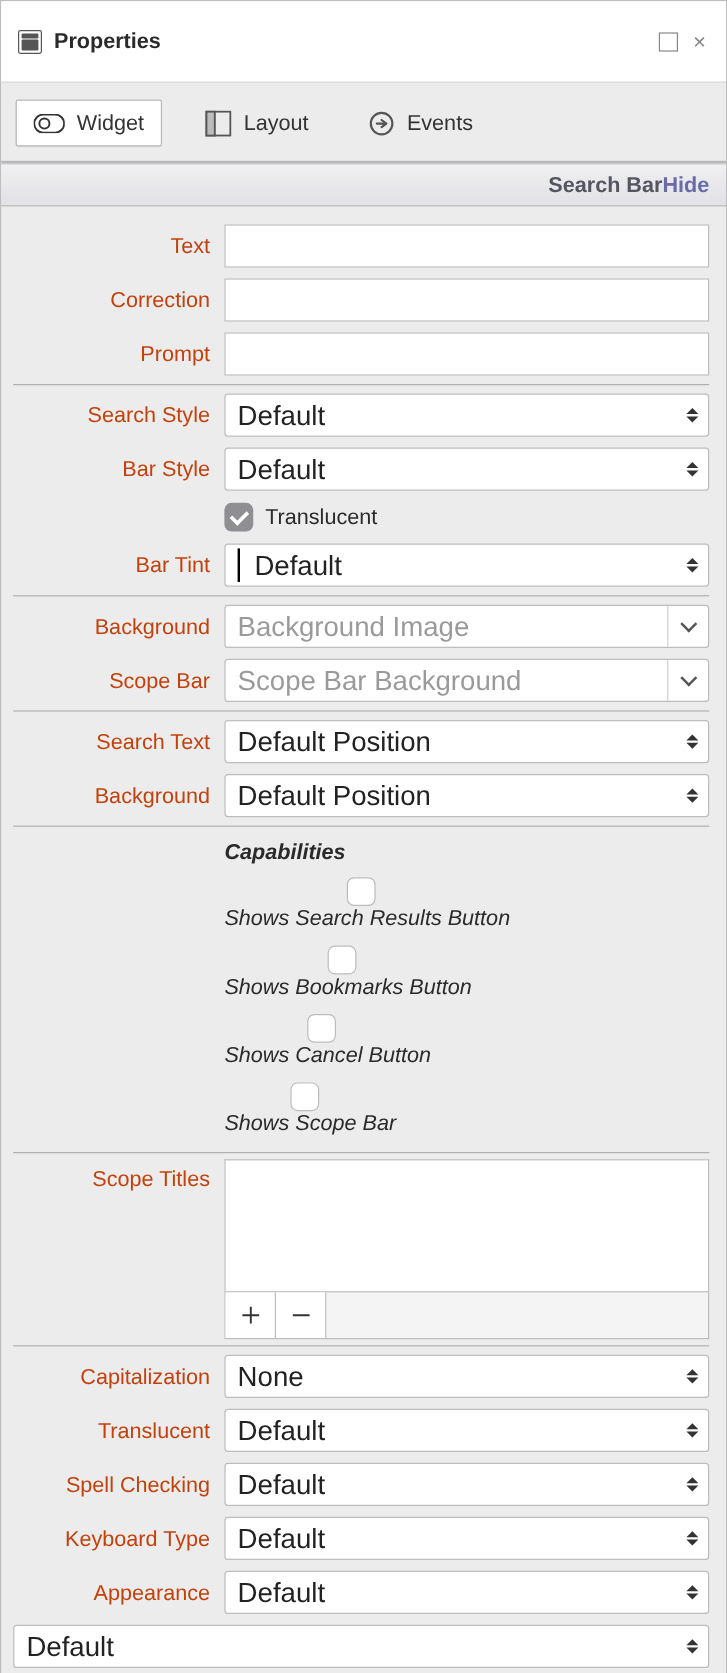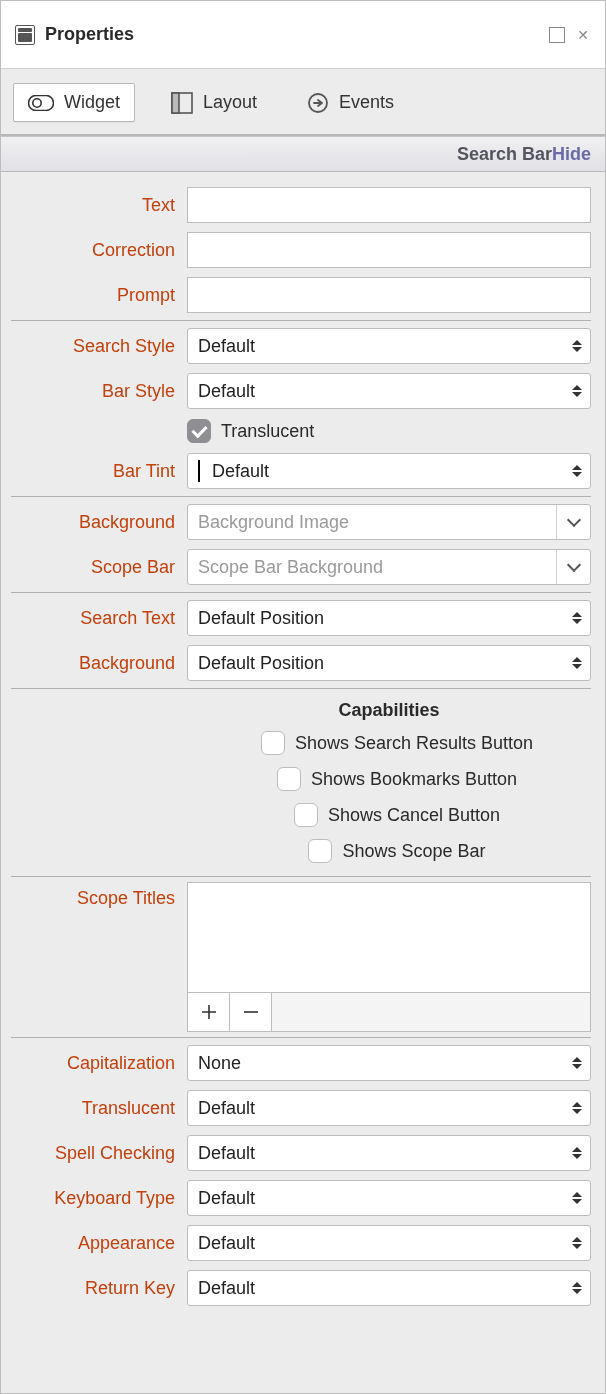--- a/index.html
+++ b/index.html
@@ -133,21 +133,21 @@
   }
   
   .select {
     position: relative;
     width: 100%;
     height: 36px;
     border: 1px solid #bdbdbd;
     background: #fff;
     border-radius: 3px;
     padding: 4px 30px 4px 10px;
-    font-size: 18px;
+    font-size: 23px;
     line-height: 26px;
     color: #222;
   }
   .stepper {
     position: absolute;
     right: 8px;
     top: 50%;
     transform: translateY(-50%);
     display: flex;
     flex-direction: column;
@@ -240,21 +240,22 @@
     color: #333;
     background: #fff;
   }
   .capabilities-heading {
     font-weight: 700;
     margin: 6px 0 6px 0;
   }
   .cap-row {
     display: flex;
     align-items: center;
-    margin: 4px 0 8px 16px;
+    margin: 4px 0 8px 0;
+    flex-direction: column;
   }
   
   svg { display: block; }
 </style>
 </head>
 <body>
 
 <div class="panel">
 
   <div class="titlebar">
@@ -415,21 +416,21 @@
               <span class="tri down"></span>
             </span>
         </div>
       </div>
     </div>
 
     <div class="hr"></div>
 
     <div class="row" style="align-items:flex-start">
       <div class="row-label"></div>
-      <div class="row-control" style="flex-direction:column; align-items:center;">
+      <div class="row-control" style="flex-direction:column; align-items:flex-start;font-style:italic;">
         <div class="capabilities-heading">Capabilities</div>
         <div class="cap-row">
           <span class="chk"></span>
           <span class="chk-label">Shows Search Results Button</span>
         </div>
         <div class="cap-row">
           <span class="chk"></span>
           <span class="chk-label">Shows Bookmarks Button</span>
         </div>
         <div class="cap-row">
@@ -522,21 +523,20 @@
           <span>Default</span>
           <span class="stepper">
               <span class="tri up"></span>
               <span class="tri down"></span>
             </span>
         </div>
       </div>
     </div>
 
     <div class="row">
-      <div class="row-label">Return Key</div>
       <div class="row-control">
         <div class="select">
           <span>Default</span>
           <span class="stepper">
               <span class="tri up"></span>
               <span class="tri down"></span>
             </span>
         </div>
       </div>
     </div>

